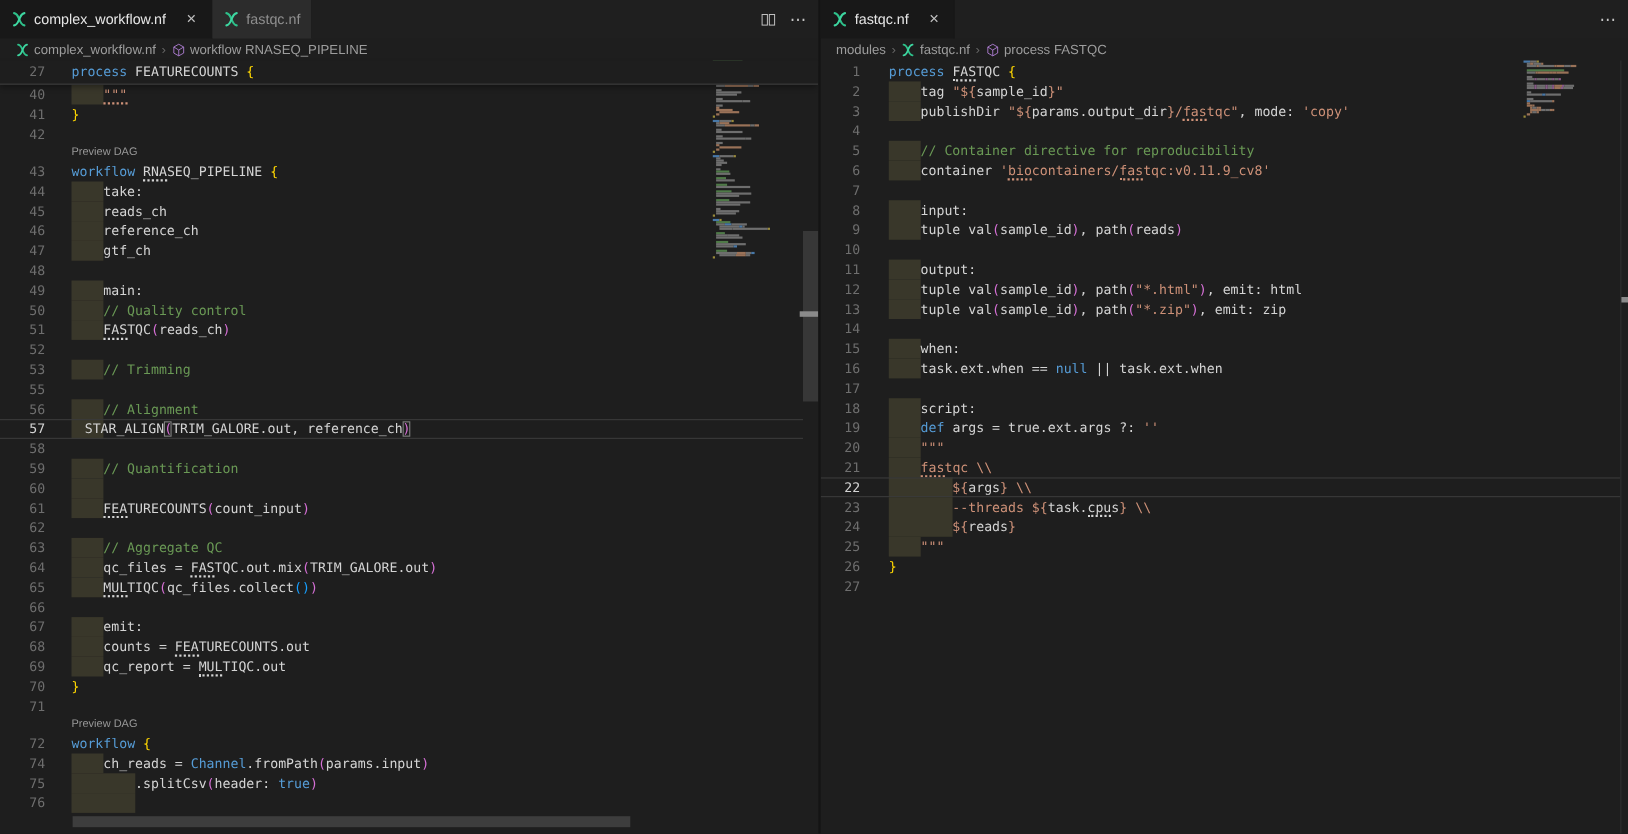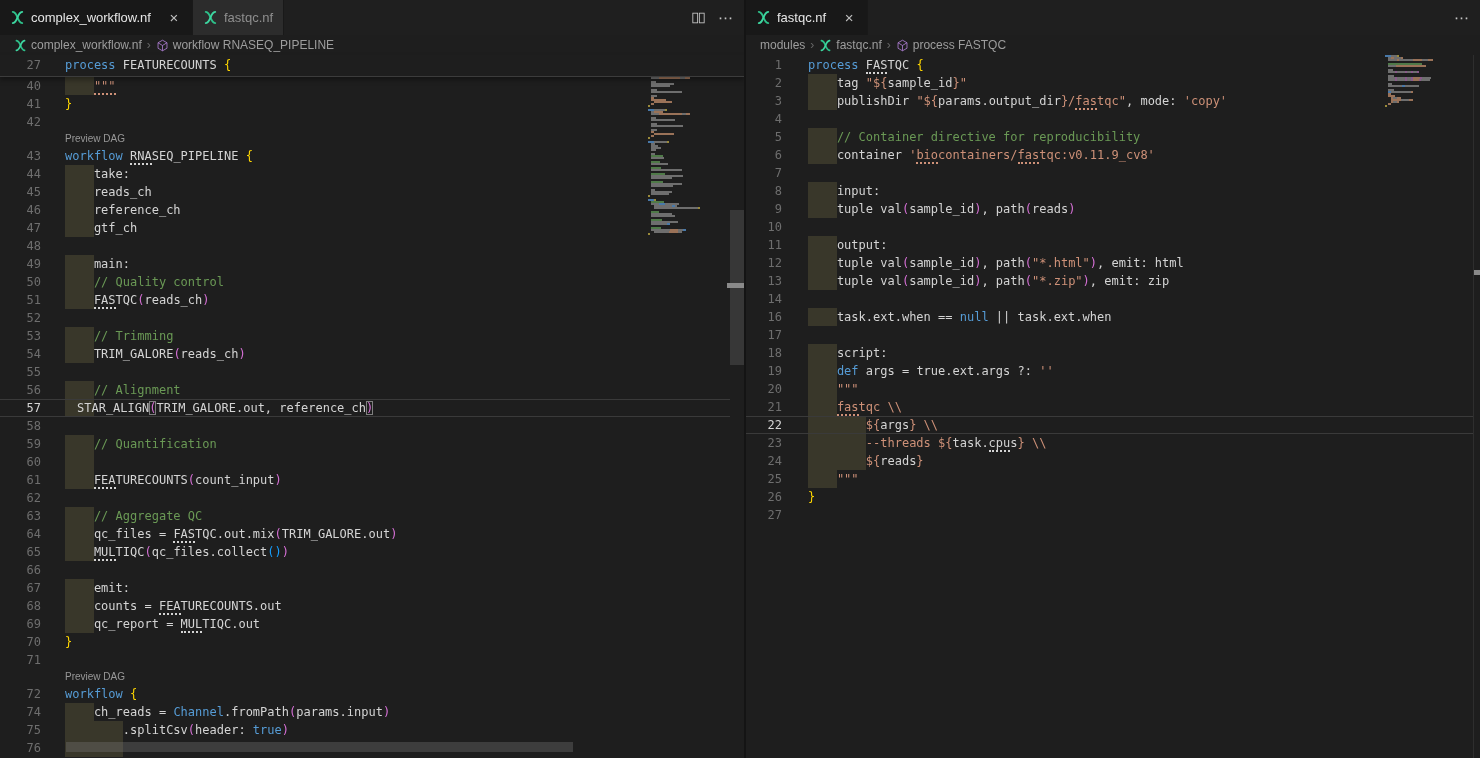--- a/index.html
+++ b/index.html
@@ -136,21 +136,20 @@
           <div class="row"><div class="ind" style="width: 28.8932px;"></div><span class="ln">44</span><span class="code" style="padding-left: 28.8932px;"><span class="tx">take:</span></span></div>
           <div class="row"><div class="ind" style="width: 28.8932px;"></div><span class="ln">45</span><span class="code" style="padding-left: 28.8932px;"><span class="tx">reads_ch</span></span></div>
           <div class="row"><div class="ind" style="width: 28.8932px;"></div><span class="ln">46</span><span class="code" style="padding-left: 28.8932px;"><span class="tx">reference_ch</span></span></div>
           <div class="row"><div class="ind" style="width: 28.8932px;"></div><span class="ln">47</span><span class="code" style="padding-left: 28.8932px;"><span class="tx">gtf_ch</span></span></div>
           <div class="row"><span class="ln">48</span><span class="code" style="padding-left: 0px;"></span></div>
           <div class="row"><div class="ind" style="width: 28.8932px;"></div><span class="ln">49</span><span class="code" style="padding-left: 28.8932px;"><span class="tx">main:</span></span></div>
           <div class="row"><div class="ind" style="width: 28.8932px;"></div><span class="ln">50</span><span class="code" style="padding-left: 28.8932px;"><span class="cm">// Quality control</span></span></div>
           <div class="row"><div class="ind" style="width: 28.8932px;"></div><span class="ln">51</span><span class="code" style="padding-left: 28.8932px;"><span class="tx"><span class="h3">FAS</span>TQC</span><span class="b2">(</span><span class="tx">reads_ch</span><span class="b2">)</span></span></div>
           <div class="row"><span class="ln">52</span><span class="code" style="padding-left: 0px;"></span></div>
           <div class="row"><div class="ind" style="width: 28.8932px;"></div><span class="ln">53</span><span class="code" style="padding-left: 28.8932px;"><span class="cm">// Trimming</span></span></div>
-          <div class="row"><div class="ind" style="width: 28.8932px;"></div><span class="ln">54</span><span class="code" style="padding-left: 28.8932px;"><span class="tx">TRIM_GALORE</span><span class="b2">(</span><span class="tx">reads_ch</span><span class="b2">)</span></span></div>
           <div class="row"><span class="ln">55</span><span class="code" style="padding-left: 0px;"></span></div>
           <div class="row"><div class="ind" style="width: 28.8932px;"></div><span class="ln">56</span><span class="code" style="padding-left: 28.8932px;"><span class="cm">// Alignment</span></span></div>
           <div class="row cur"><div class="ind" style="width: 28.8932px;"></div><div class="curline"></div><span class="ln">57</span><span class="code" style="padding-left: 12px;"><span class="tx">STAR_ALIGN</span><span class="b2 bm">(</span><span class="tx">TRIM_GALORE.out, reference_ch</span><span class="b2 bm">)</span></span></div>
           <div class="row"><span class="ln">58</span><span class="code" style="padding-left: 0px;"></span></div>
           <div class="row"><div class="ind" style="width: 28.8932px;"></div><span class="ln">59</span><span class="code" style="padding-left: 28.8932px;"><span class="cm">// Quantification</span></span></div>
           <div class="row"><div class="ind" style="width: 28.8932px;"></div><span class="ln">60</span></div>
           <div class="row"><div class="ind" style="width: 28.8932px;"></div><span class="ln">61</span><span class="code" style="padding-left: 28.8932px;"><span class="tx"><span class="h3">FEA</span>TURECOUNTS</span><span class="b2">(</span><span class="tx">count_input</span><span class="b2">)</span></span></div>
           <div class="row"><span class="ln">62</span><span class="code" style="padding-left: 0px;"></span></div>
           <div class="row"><div class="ind" style="width: 28.8932px;"></div><span class="ln">63</span><span class="code" style="padding-left: 28.8932px;"><span class="cm">// Aggregate QC</span></span></div>
           <div class="row"><div class="ind" style="width: 28.8932px;"></div><span class="ln">64</span><span class="code" style="padding-left: 28.8932px;"><span class="tx">qc_files = </span><span class="tx"><span class="h3">FAS</span>TQC</span><span class="tx">.out.mix</span><span class="b2">(</span><span class="tx">TRIM_GALORE.out</span><span class="b2">)</span></span></div>
@@ -318,20 +317,21 @@
           <div class="row"><div class="ind" style="width: 28.8932px;"></div><span class="ln">5</span><span class="code" style="padding-left: 28.8932px;"><span class="cm">// Container directive for reproducibility</span></span></div>
           <div class="row"><div class="ind" style="width: 28.8932px;"></div><span class="ln">6</span><span class="code" style="padding-left: 28.8932px;"><span class="tx">container </span><span class="st">'</span><span class="st"><span class="h3">bio</span>containers</span><span class="st">/</span><span class="st"><span class="h3">fas</span>tqc</span><span class="st">:v0.11.9_cv8'</span></span></div>
           <div class="row"><span class="ln">7</span><span class="code" style="padding-left: 0px;"></span></div>
           <div class="row"><div class="ind" style="width: 28.8932px;"></div><span class="ln">8</span><span class="code" style="padding-left: 28.8932px;"><span class="tx">input:</span></span></div>
           <div class="row"><div class="ind" style="width: 28.8932px;"></div><span class="ln">9</span><span class="code" style="padding-left: 28.8932px;"><span class="tx">tuple val</span><span class="b2">(</span><span class="tx">sample_id</span><span class="b2">)</span><span class="tx">, path</span><span class="b2">(</span><span class="tx">reads</span><span class="b2">)</span></span></div>
           <div class="row"><span class="ln">10</span><span class="code" style="padding-left: 0px;"></span></div>
           <div class="row"><div class="ind" style="width: 28.8932px;"></div><span class="ln">11</span><span class="code" style="padding-left: 28.8932px;"><span class="tx">output:</span></span></div>
           <div class="row"><div class="ind" style="width: 28.8932px;"></div><span class="ln">12</span><span class="code" style="padding-left: 28.8932px;"><span class="tx">tuple val</span><span class="b2">(</span><span class="tx">sample_id</span><span class="b2">)</span><span class="tx">, path</span><span class="b2">(</span><span class="st">"*.html"</span><span class="b2">)</span><span class="tx">, emit: html</span></span></div>
           <div class="row"><div class="ind" style="width: 28.8932px;"></div><span class="ln">13</span><span class="code" style="padding-left: 28.8932px;"><span class="tx">tuple val</span><span class="b2">(</span><span class="tx">sample_id</span><span class="b2">)</span><span class="tx">, path</span><span class="b2">(</span><span class="st">"*.zip"</span><span class="b2">)</span><span class="tx">, emit: zip</span></span></div>
           <div class="row"><span class="ln">14</span><span class="code" style="padding-left: 0px;"></span></div>
+          <div class="row"><div class="ind" style="width: 28.8932px;"></div><span class="ln">15</span><span class="code" style="padding-left: 28.8932px;"><span class="tx">when:</span></span></div>
           <div class="row"><div class="ind" style="width: 28.8932px;"></div><span class="ln">16</span><span class="code" style="padding-left: 28.8932px;"><span class="tx">task.ext.when == </span><span class="kw">null</span><span class="tx"> || task.ext.when</span></span></div>
           <div class="row"><span class="ln">17</span><span class="code" style="padding-left: 0px;"></span></div>
           <div class="row"><div class="ind" style="width: 28.8932px;"></div><span class="ln">18</span><span class="code" style="padding-left: 28.8932px;"><span class="tx">script:</span></span></div>
           <div class="row"><div class="ind" style="width: 28.8932px;"></div><span class="ln">19</span><span class="code" style="padding-left: 28.8932px;"><span class="kw">def</span><span class="tx"> args = true.ext.args ?: </span><span class="st">''</span></span></div>
           <div class="row"><div class="ind" style="width: 28.8932px;"></div><span class="ln">20</span><span class="code" style="padding-left: 28.8932px;"><span class="st">"""</span></span></div>
           <div class="row"><div class="ind" style="width: 28.8932px;"></div><span class="ln">21</span><span class="code" style="padding-left: 28.8932px;"><span class="st"><span class="h3">fas</span>tqc</span><span class="st"> \\</span></span></div>
           <div class="row cur"><div class="ind" style="width: 57.7864px;"></div><div class="curline"></div><span class="ln">22</span><span class="code" style="padding-left: 57.7864px;"><span class="st">${</span><span class="tx">args</span><span class="st">}</span><span class="st"> \\</span></span></div>
           <div class="row"><div class="ind" style="width: 57.7864px;"></div><span class="ln">23</span><span class="code" style="padding-left: 57.7864px;"><span class="st">--threads </span><span class="st">${</span><span class="tx">task.</span><span class="tx"><span class="h3">cpu</span>s</span><span class="st">}</span><span class="st"> \\</span></span></div>
           <div class="row"><div class="ind" style="width: 57.7864px;"></div><span class="ln">24</span><span class="code" style="padding-left: 57.7864px;"><span class="st">${</span><span class="tx">reads</span><span class="st">}</span></span></div>
           <div class="row"><div class="ind" style="width: 28.8932px;"></div><span class="ln">25</span><span class="code" style="padding-left: 28.8932px;"><span class="st">"""</span></span></div>

